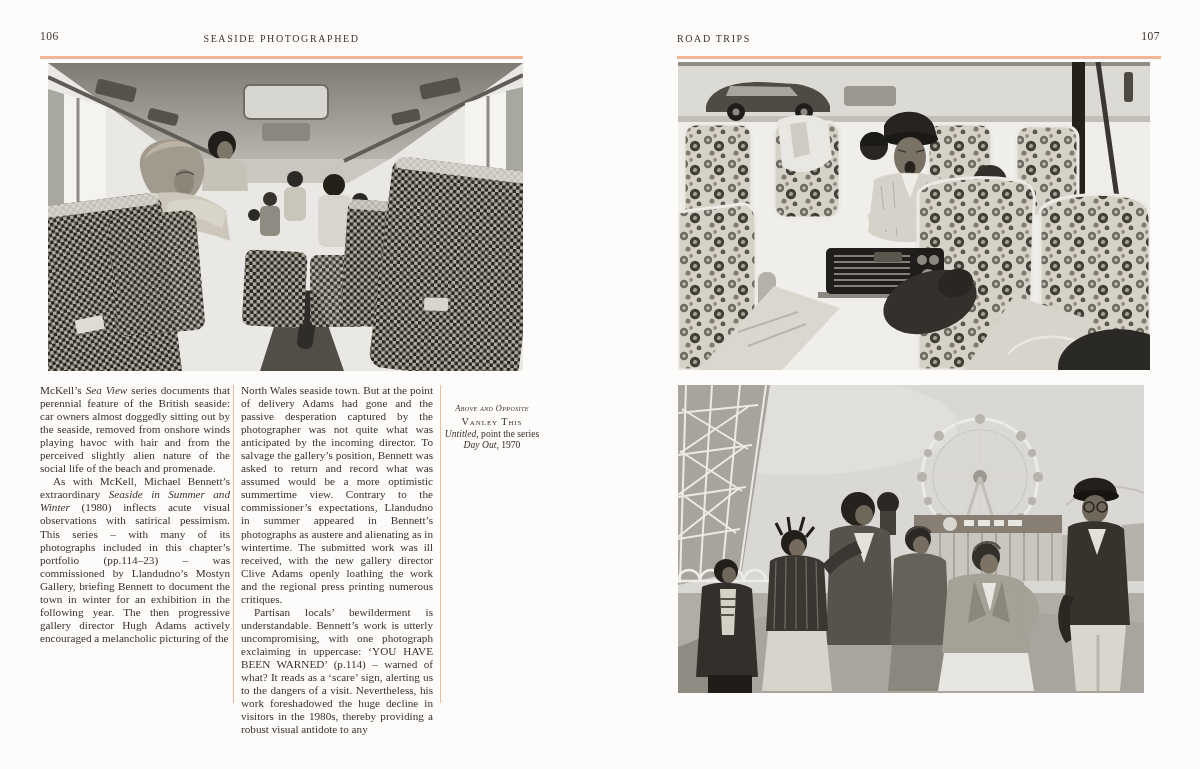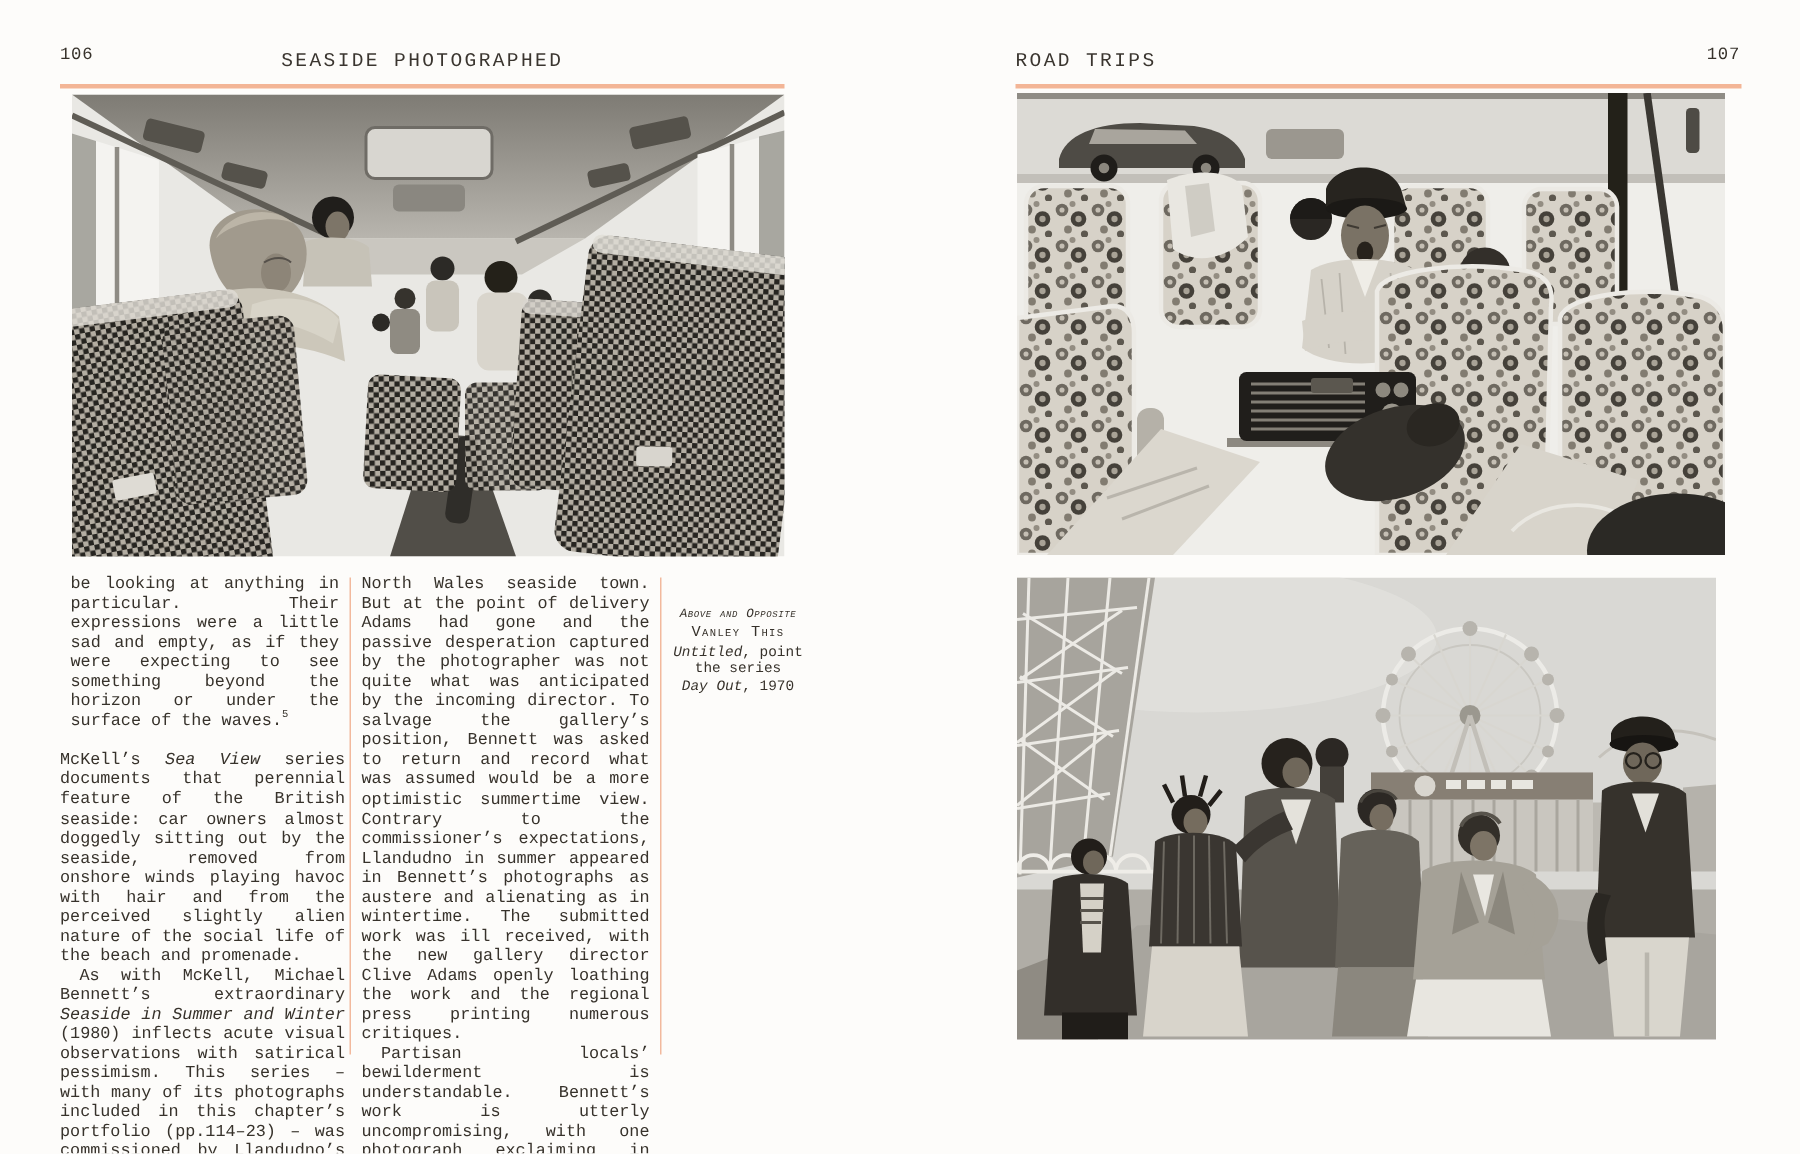--- a/index.html
+++ b/index.html
@@ -1,23 +1,23 @@
 <!DOCTYPE html>
 <html lang="en"><head>
 <meta charset="utf-8">
 <style>
   html,body{margin:0;padding:0;background:#fdfcfa;}
   .spread{position:relative;width:1200px;height:769px;background:#fdfcfa;
-          font-family:Liberation Mono, monospace;color:#37322b;overflow:hidden;}
+          font-family:Liberation Serif, serif;color:#37322b;overflow:hidden;}
 
   
   .folio{position:absolute;top:30px;font-size:11.5px;letter-spacing:.5px;color:#37322b;}
   .folio-left{left:40px;}
   .folio-right{left:1120px;width:40px;text-align:right;}
-  .running-head{position:absolute;top:33px;font-size:13px;letter-spacing:1.6px;color:#3a352f;}
+  .running-head{position:absolute;top:33px;font-size:10px;letter-spacing:1.6px;color:#3a352f;}
   .rh-left{left:40px;width:483px;text-align:center;}
   .rh-right{left:677px;width:484px;text-align:left;}
   .head-rule{position:absolute;top:56px;height:3px;background:#f3b596;}
   .rule-left{left:40px;width:483px;}
   .rule-right{left:677px;width:484px;}
 
   
   .photo{position:absolute;margin:0;padding:0;}
   .photo svg{display:block;width:100%;height:100%;}
   .photo-1{left:48px;top:63px;width:475px;height:308px;}
@@ -125,21 +125,20 @@
           <rect x="-24" y="136" width="146" height="12" rx="6" fill="#dedbd4" opacity="0.85"></rect>
           <rect x="24" y="252" width="28" height="14" rx="2" fill="#dedbd4" transform="rotate(-4 38 259)"></rect>
         </g>
         <g transform="rotate(-5 110 180)">
             <rect x="62" y="150" width="88" height="120" rx="10" fill="url(#chk)" opacity="0.95"></rect>
           </g>
       </svg>
     </figure>
 
     <div class="col col-1">
-        <p class="quote"><span>be looking at anything in particular. Their expressions were a little sad and empty, as if they were expecting to see something beyond the horizon or under the surface of the waves.</span><sup>5</sup></p>
         <p><span>McKell’s </span><em>Sea View</em><span> series documents that perennial feature of the British seaside: car owners almost doggedly sitting out by the seaside, removed from onshore winds playing havoc with hair and from the perceived slightly alien nature of the social life of the beach and promenade.</span></p>
         <p class="indent"><span>As with McKell, Michael Bennett’s extraordinary </span><em>Seaside in Summer and Winter</em><span> (1980) inflects acute visual observations with satirical pessimism. This series – with many of its photographs included in this chapter’s portfolio (pp.114–23) – was commissioned by Llandudno’s Mostyn Gallery, briefing Bennett to document the town in winter for an exhibition in the following year. The then progressive gallery director Hugh Adams actively encouraged a melancholic picturing of the</span></p>
       </div>
     <div class="vrule vrule-1"></div>
     <div class="col col-2">
         <p><span>North Wales seaside town. But at the point of delivery Adams had gone and the passive desperation captured by the photographer was not quite what was anticipated by the incoming director. To salvage the gallery’s position, Bennett was asked to return and record what was assumed would be a more optimistic summertime view. Contrary to the commissioner’s expectations, Llandudno in summer appeared in Bennett’s photographs as austere and alienating as in wintertime. The submitted work was ill received, with the new gallery director Clive Adams openly loathing the work and the regional press printing numerous critiques.</span></p>
         <p class="indent"><span>Partisan locals’ bewilderment is understandable. Bennett’s work is utterly uncompromising, with one photograph exclaiming in uppercase: ‘YOU HAVE BEEN WARNED’ (p.114) – warned of what? It reads as a ‘scare’ sign, alerting us to the dangers of a visit. Nevertheless, his work foreshadowed the huge decline in visitors in the 1980s, thereby providing a robust visual antidote to any</span></p>
       </div>
     <div class="vrule vrule-2"></div>
 

